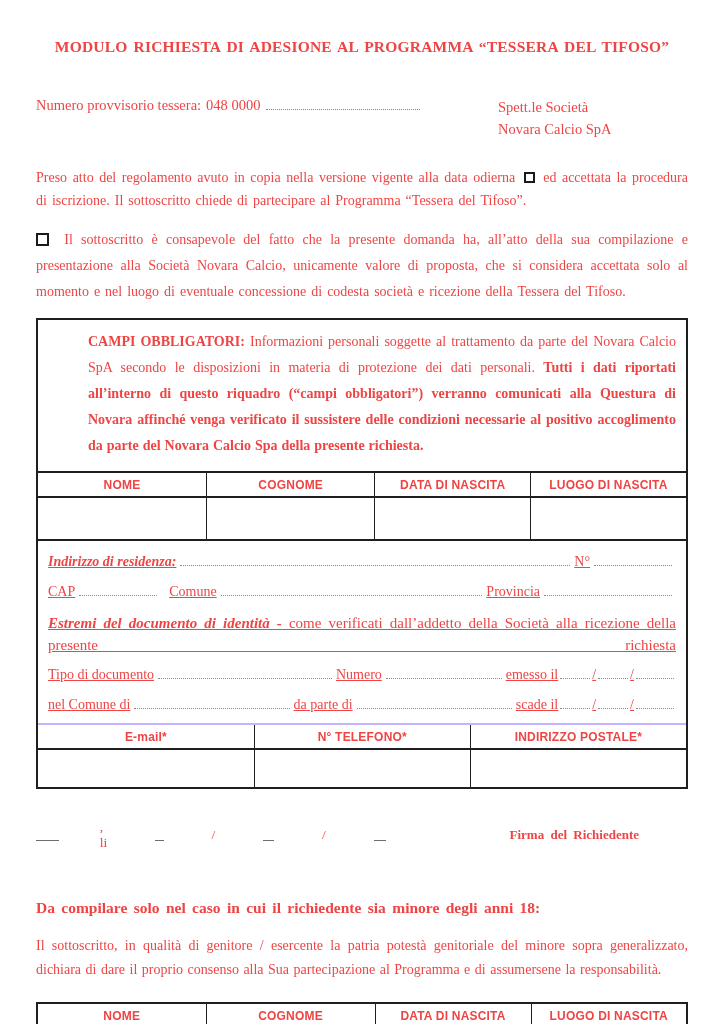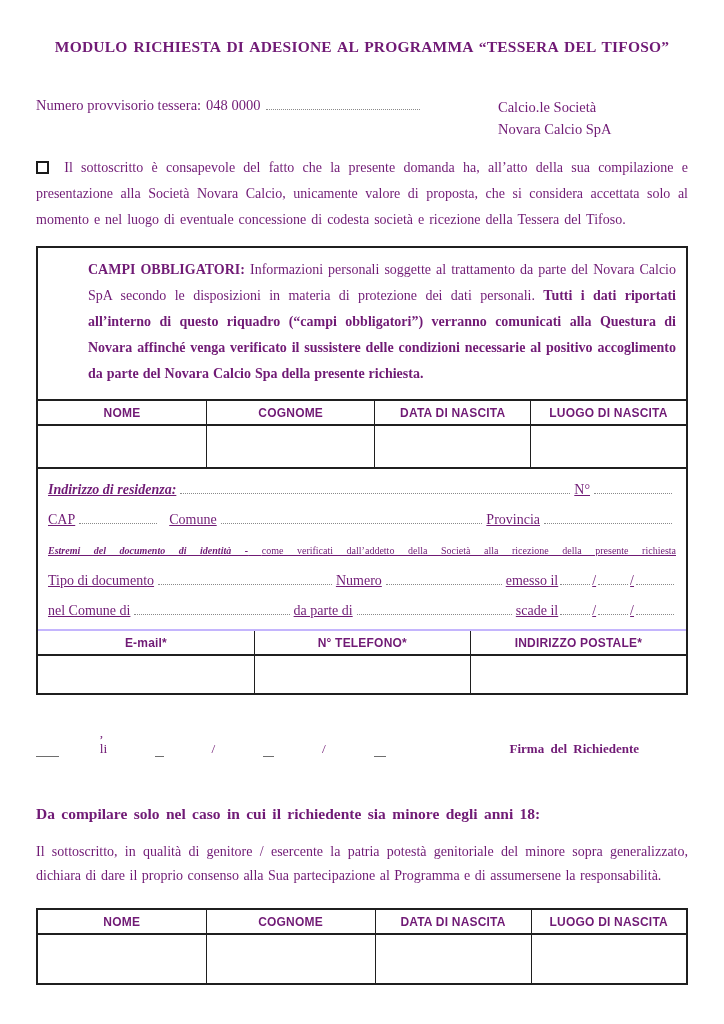--- a/index.html
+++ b/index.html
@@ -1,18 +1,18 @@
 <!DOCTYPE html>
 <html><head>
 <meta charset="utf-8">
 <style>
   * { margin:0; padding:0; box-sizing:border-box; }
   html,body { background:#ffffff; }
   .page {
-    width:724px; height:1024px; margin:0 auto; background:#ffffff; color:#701a75;
+    width:724px; height:1024px; margin:0 auto; background:#ffffff; color:#ef4444;
     font-family:"Liberation Serif", serif; overflow:hidden; position:relative;
     padding:36px 36px 0 36px;
   }
   
   .doc-title {
     text-align:center; font-weight:bold; font-size:15.5px;
     letter-spacing:0.2px; word-spacing:2px; margin-top:2px;
   }
   
   .head-row { display:flex; margin-top:40px; font-size:14.5px; }
@@ -44,26 +44,26 @@
   .t-person th { border-top:2px solid #1f1f1f; border-bottom:2px solid #1f1f1f; }
   .t-person td { height:43px; border-bottom:2px solid #1f1f1f; }
   .fields { padding:2px 10px 0 10px; font-size:14px;text-decoration:underline; }
   .frow { display:flex; align-items:baseline; margin-top:8px; line-height:22px; }
   .frow .lbl { white-space:nowrap; }
   .frow .dotted { flex:1; margin:0 4px; }
   .frow .dotted.sm { flex:0 0 78px; }
   .frow .dotted.xs { flex:0 0 30px; margin:0 2px; }
   .frow .dotted.prov { flex:0 0 128px; }
   .bi { font-weight:bold; font-style:italic; }
-  .estremi { margin-top:9px; font-size:10px; text-align:justify; text-align-last:justify; line-height:22px; }
+  .estremi { margin-top:9px; font-size:15px; text-align:justify; text-align-last:justify; line-height:22px; }
   .t-contact { margin-top:7px; }
   .t-contact th { border-top:2px solid #c4b5fd; border-bottom:2px solid #1f1f1f; }
   .t-contact td { height:38px; }
   
-  .sig-row { display:flex; align-items:flex-end; font-size:13.5px; margin-top:30px;gap:41px; }
+  .sig-row { display:flex; align-items:center; font-size:13.5px; margin-top:30px;gap:41px; }
   .uline { display:inline-block; border-bottom:1px solid #6e6e6e; height:0.95em; }
   .sig-row .place { width:140px; }
   .sig-row .d1 { width:50px; margin:0 7px; }
   .sig-row .d2 { width:66px; margin:0 7px; }
   .sig-row .d3 { width:72px; margin-left:7px; }
   .sig-row .spacer { flex:0 0 42px; }
   .sig-row .firma { font-weight:bold; font-size:13px; word-spacing:3px; white-space:nowrap; }
   .sig-row .sig-line { flex:1; margin-left:8px; }
   
   .minor-head { margin-top:48px; font-weight:bold; font-size:15.5px; word-spacing:2.5px; }
@@ -79,25 +79,30 @@
 
   <div class="doc-title">MODULO RICHIESTA DI ADESIONE AL PROGRAMMA “TESSERA DEL TIFOSO”</div>
 
   <div class="head-row">
     <div class="head-left">
       <span class="lbl">Numero provvisorio tessera:</span>
       <span class="num">048 0000</span>
       <span class="dotted"></span>
     </div>
     <div class="head-right">
-      <div>Calcio.le Società</div>
+      <div>Spett.le Società</div>
       <div>Novara Calcio SpA</div>
     </div>
   </div>
 
+  <p class="para p1">
+    <span>Preso atto del regolamento avuto in copia nella versione vigente alla data odierna</span>
+    <span class="cb"></span>
+    <span>ed accettata la procedura di iscrizione. Il sottoscritto chiede di partecipare al Programma “Tessera del Tifoso”.</span>
+  </p>
 
   <p class="para p2">
     <span class="cb big"></span>
     <span>Il sottoscritto è consapevole del fatto che la presente domanda ha, all’atto della sua compilazione e presentazione alla Società Novara Calcio, unicamente valore di proposta, che si considera accettata solo al momento e nel luogo di eventuale concessione di codesta società e ricezione della Tessera del Tifoso.</span>
   </p>
 
   <div class="box">
     <p class="lead">
       <b>CAMPI OBBLIGATORI:</b>
       <span>Informazioni personali soggette al trattamento da parte del Novara Calcio SpA secondo le disposizioni in materia di protezione dei dati personali.</span>

